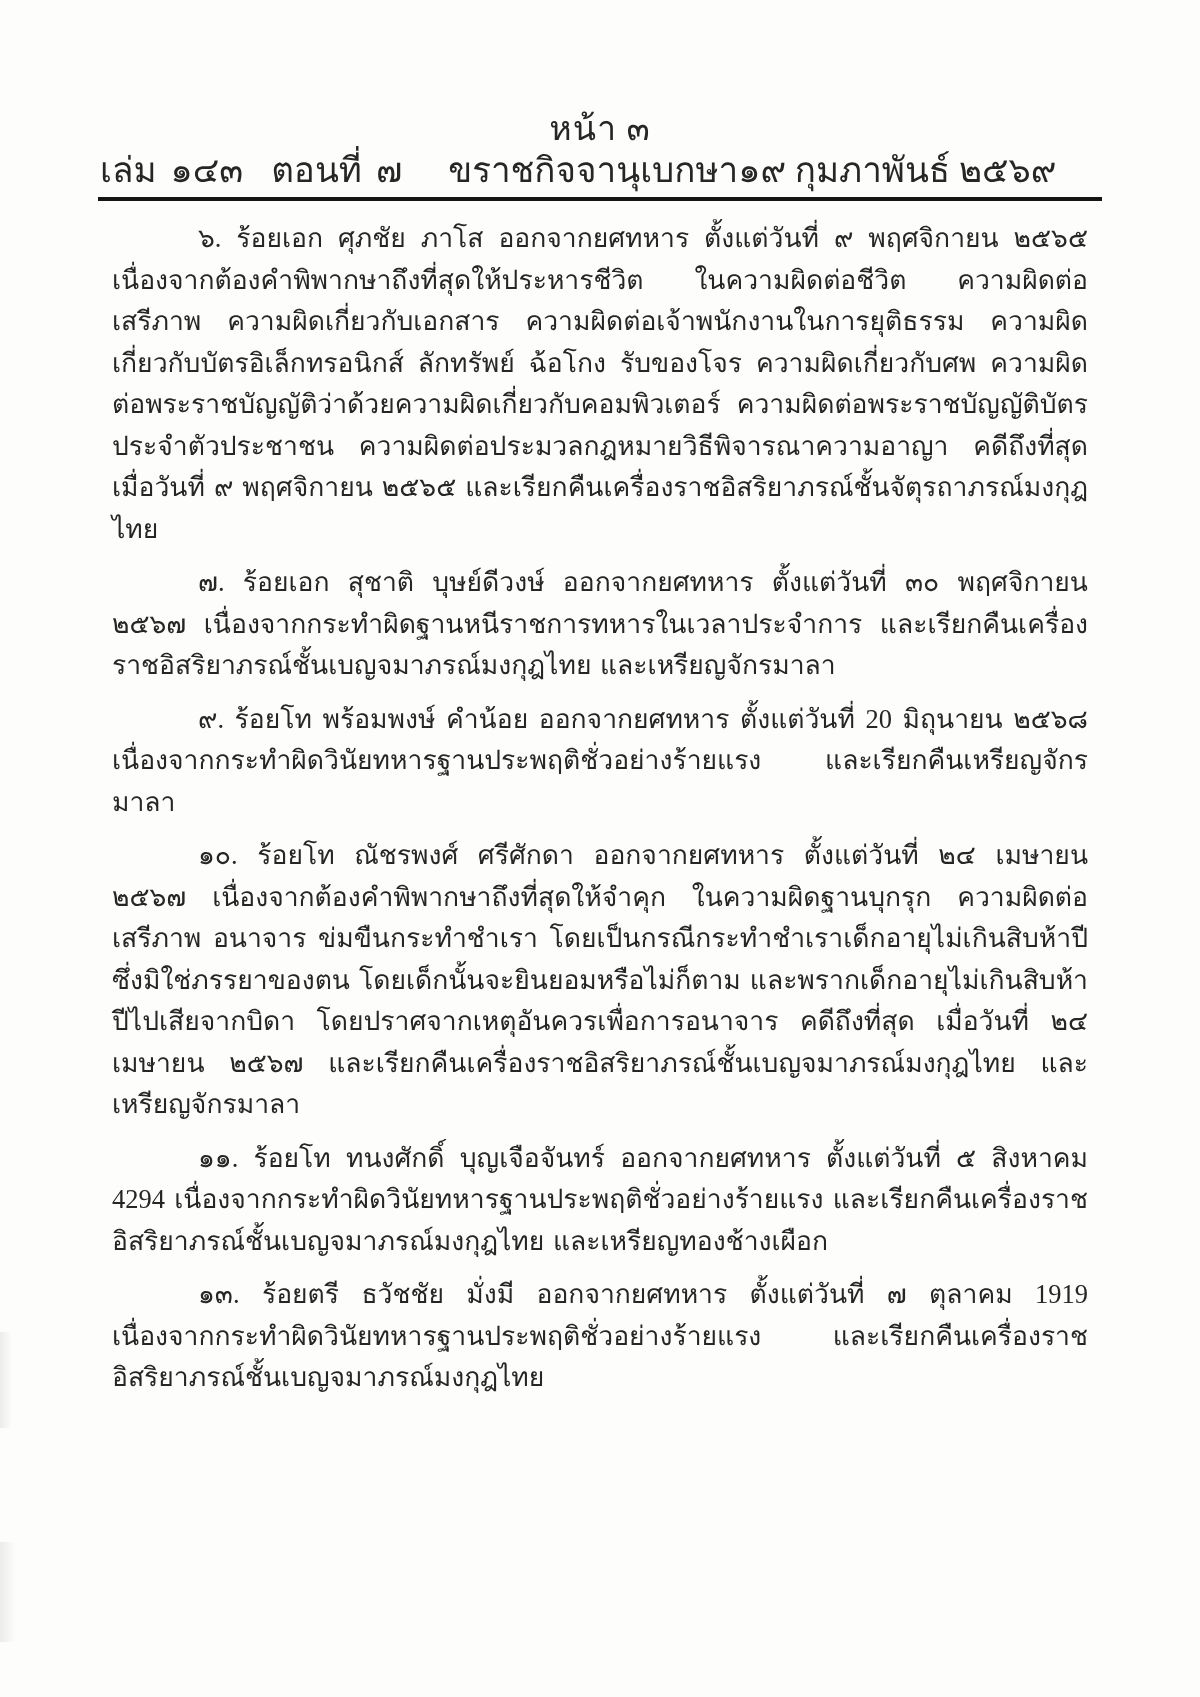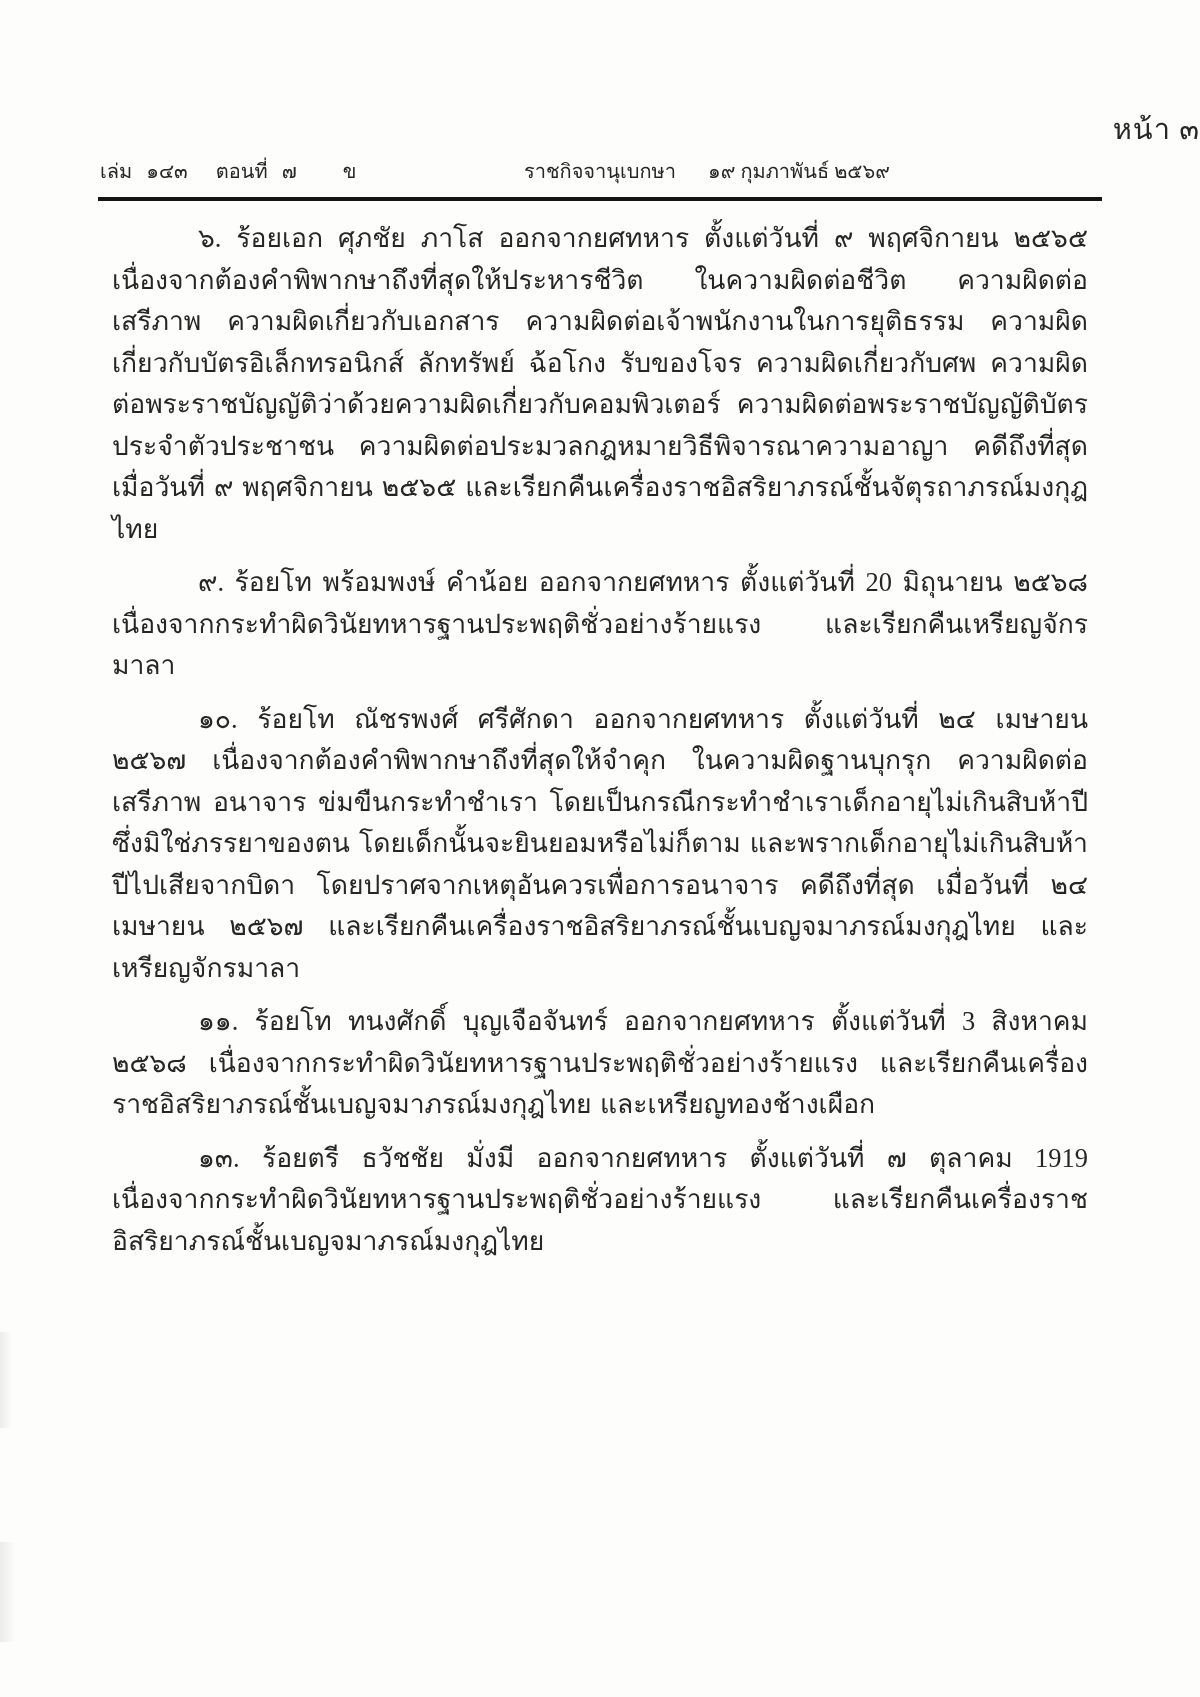--- a/index.html
+++ b/index.html
@@ -9,34 +9,33 @@
     width: 1200px;
     height: 1697px;
     margin: 0 auto;
     background: #fdfdfc;
     color: #262626;
     font-family: "Liberation Serif", "DejaVu Sans", sans-serif;
     overflow: hidden;
   }
   .header { padding-top: 112px; }
   .page-number-line {
-    text-align: right;
-    font-size: 29px;
+    text-align: center;
+    font-size: 34px;
     line-height: 34px;
     letter-spacing: 1px;
   }
   .header-row {
     width: 1000px;
     margin: 8px auto 4px;
     display: grid;
     grid-template-columns: 1fr auto 1fr;
     align-items: baseline;
-    font-size: 20px;
+    font-size: 35px;
     line-height: 34px;
-    gap: 32px;
   }
   .header-left { text-align: left; white-space: nowrap; }
   .header-left .vol-num { margin-left: 14px; }
   .header-left .part { margin-left: 28px; }
   .header-left .part-num { margin-left: 14px; }
   .header-left .section { margin-left: 46px; }
   .header-center { text-align: center; white-space: nowrap; }
   .header-right { text-align: left; white-space: nowrap; }
   .header-rule {
     width: 1004px;
@@ -79,22 +78,23 @@
       </div>
       <div class="header-center">ราชกิจจานุเบกษา</div>
       <div class="header-right">๑๙ กุมภาพันธ์ ๒๕๖๙</div>
     </div>
 
     <div class="header-rule"></div>
   </div>
 
   <div class="content">
     <p>๖. ร้อยเอก ศุภชัย ภาโส ออกจากยศทหาร ตั้งแต่วันที่ ๙ พฤศจิกายน ๒๕๖๕ เนื่องจากต้องคำพิพากษาถึงที่สุดให้ประหารชีวิต ในความผิดต่อชีวิต ความผิดต่อเสรีภาพ ความผิดเกี่ยวกับเอกสาร ความผิดต่อเจ้าพนักงานในการยุติธรรม ความผิดเกี่ยวกับบัตรอิเล็กทรอนิกส์ ลักทรัพย์ ฉ้อโกง รับของโจร ความผิดเกี่ยวกับศพ ความผิดต่อพระราชบัญญัติว่าด้วยความผิดเกี่ยวกับคอมพิวเตอร์ ความผิดต่อพระราชบัญญัติบัตรประจำตัวประชาชน ความผิดต่อประมวลกฎหมายวิธีพิจารณาความอาญา คดีถึงที่สุด เมื่อวันที่ ๙ พฤศจิกายน ๒๕๖๕ และเรียกคืนเครื่องราชอิสริยาภรณ์ชั้นจัตุรถาภรณ์มงกุฎไทย</p>
+    <p>๗. ร้อยเอก สุชาติ บุษย์ดีวงษ์ ออกจากยศทหาร ตั้งแต่วันที่ ๓๐ พฤศจิกายน ๒๕๖๗ เนื่องจากกระทำผิดฐานหนีราชการทหารในเวลาประจำการ และเรียกคืนเครื่องราชอิสริยาภรณ์ชั้นเบญจมาภรณ์มงกุฎไทย และเหรียญจักรมาลา</p>
     <p>๙. ร้อยโท พร้อมพงษ์ คำน้อย ออกจากยศทหาร ตั้งแต่วันที่ 20 มิถุนายน ๒๕๖๘ เนื่องจากกระทำผิดวินัยทหารฐานประพฤติชั่วอย่างร้ายแรง และเรียกคืนเหรียญจักรมาลา</p>
     <p>๑๐. ร้อยโท ณัชรพงศ์ ศรีศักดา ออกจากยศทหาร ตั้งแต่วันที่ ๒๔ เมษายน ๒๕๖๗ เนื่องจากต้องคำพิพากษาถึงที่สุดให้จำคุก ในความผิดฐานบุกรุก ความผิดต่อเสรีภาพ อนาจาร ข่มขืนกระทำชำเรา โดยเป็นกรณีกระทำชำเราเด็กอายุไม่เกินสิบห้าปีซึ่งมิใช่ภรรยาของตน โดยเด็กนั้นจะยินยอมหรือไม่ก็ตาม และพรากเด็กอายุไม่เกินสิบห้าปีไปเสียจากบิดา โดยปราศจากเหตุอันควรเพื่อการอนาจาร คดีถึงที่สุด เมื่อวันที่ ๒๔ เมษายน ๒๕๖๗ และเรียกคืนเครื่องราชอิสริยาภรณ์ชั้นเบญจมาภรณ์มงกุฎไทย และเหรียญจักรมาลา</p>
-    <p>๑๑. ร้อยโท ทนงศักดิ์ บุญเจือจันทร์ ออกจากยศทหาร ตั้งแต่วันที่ 3 สิงหาคม ๒๕๖๘ เนื่องจากกระทำผิดวินัยทหารฐานประพฤติชั่วอย่างร้ายแรง และเรียกคืนเครื่องราชอิสริยาภรณ์ชั้นเบญจมาภรณ์มงกุฎไทย และเหรียญทองช้างเผือก</p>
+    <p>๑๑. ร้อยโท ทนงศักดิ์ บุญเจือจันทร์ ออกจากยศทหาร ตั้งแต่วันที่ ๕ สิงหาคม 4294 เนื่องจากกระทำผิดวินัยทหารฐานประพฤติชั่วอย่างร้ายแรง และเรียกคืนเครื่องราชอิสริยาภรณ์ชั้นเบญจมาภรณ์มงกุฎไทย และเหรียญทองช้างเผือก</p>
     <p>๑๓. ร้อยตรี ธวัชชัย มั่งมี ออกจากยศทหาร ตั้งแต่วันที่ ๗ ตุลาคม 1919 เนื่องจากกระทำผิดวินัยทหารฐานประพฤติชั่วอย่างร้ายแรง และเรียกคืนเครื่องราชอิสริยาภรณ์ชั้นเบญจมาภรณ์มงกุฎไทย</p>
   </div>
 
   <div class="scan-artifact artifact-1"></div>
   <div class="scan-artifact artifact-2"></div>
 
 </div>
 
 </body></html>

